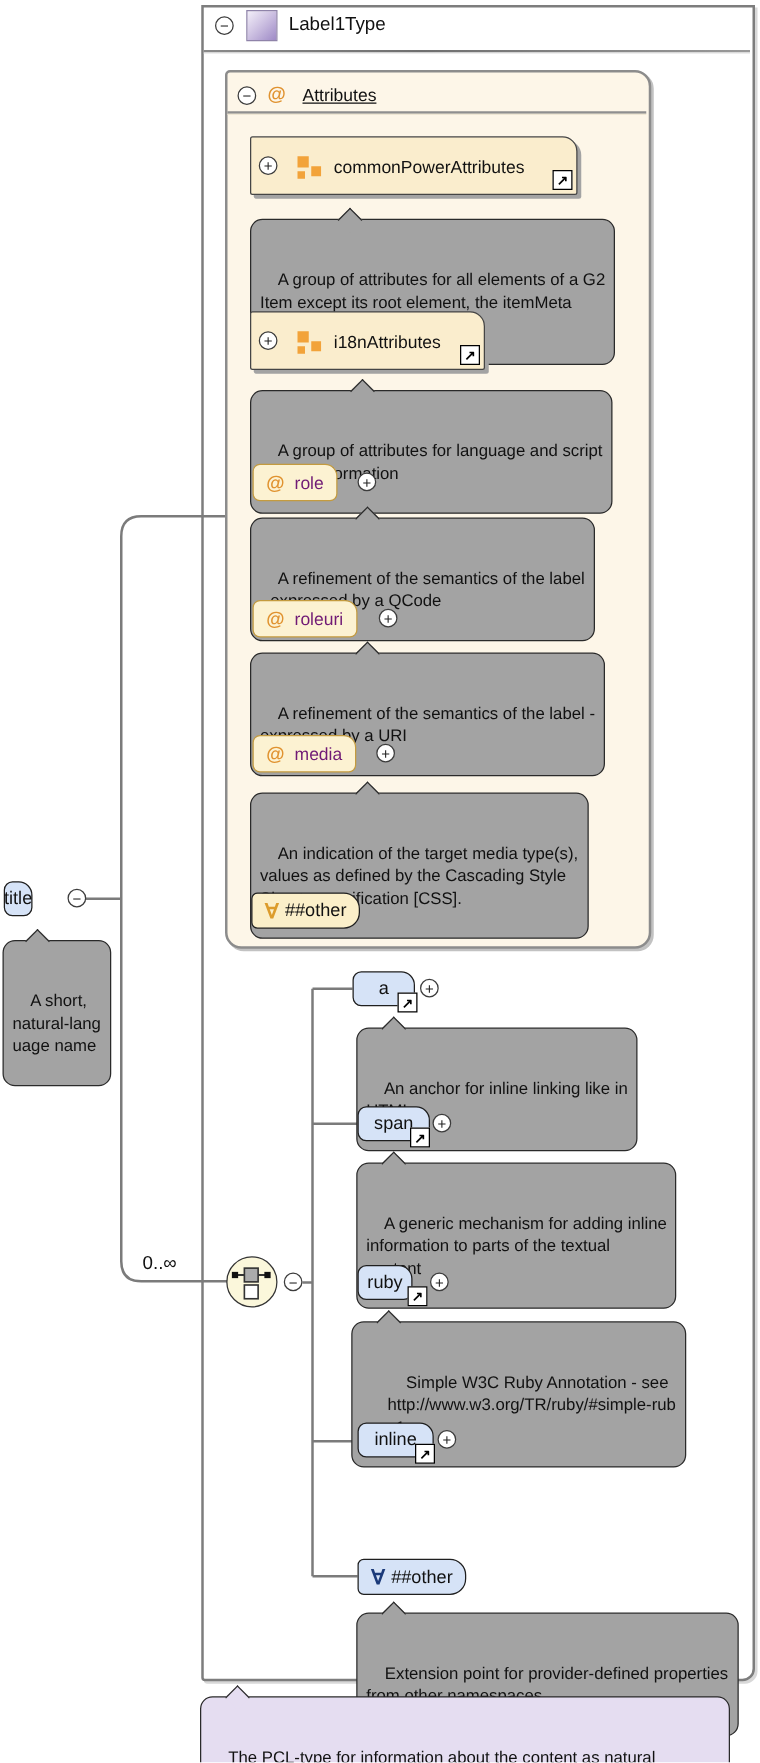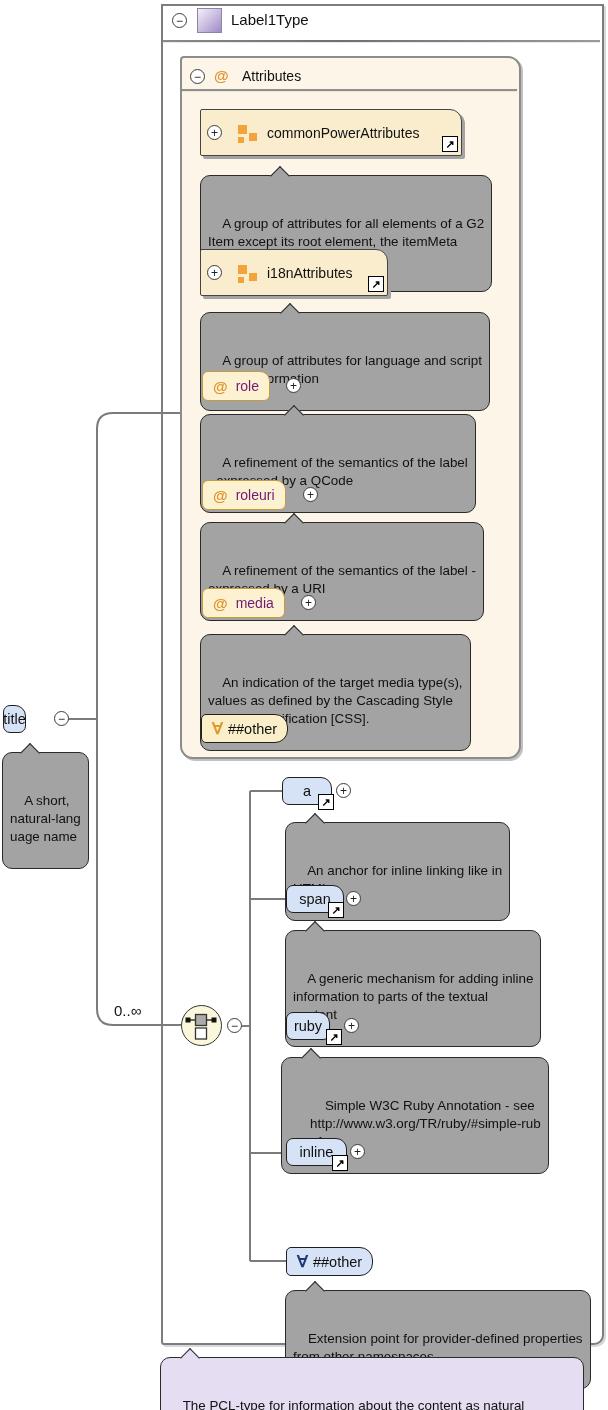--- a/index.html
+++ b/index.html
@@ -103,21 +103,21 @@
   <div class="main-sep"></div>
   <div class="main-sep-lite"></div>
 
   <div class="toggle" style="left:172px;top:13px;">−</div>
   <div class="type-icon"></div>
   <div class="type-title lbl">Label1Type</div>
 
   <div class="attrs-box"></div>
   <div class="toggle" style="left:190px;top:69px;">−</div>
   <div class="abs at" style="left:214px;top:67px;">@</div>
-  <div class="abs lbl" style="left:242px;top:69px;">Attributes</div>
+  <div class="abs lbl" style="left:242px;top:69px;text-decoration:underline;">Attributes</div>
   <div class="attrs-sep"></div>
   <div class="attrs-sep-lite"></div>
 
   <div class="grp" style="left:200px;top:109px;width:262px;">
     <div class="toggle">+</div>
     <svg width="20" height="20">
       <rect x="1" y="1" width="9" height="9" fill="#f2a33a"></rect>
       <rect x="1" y="13" width="6" height="6" fill="#f2a33a"></rect>
       <rect x="12" y="9" width="8" height="8" fill="#f2a33a"></rect>
     </svg>

